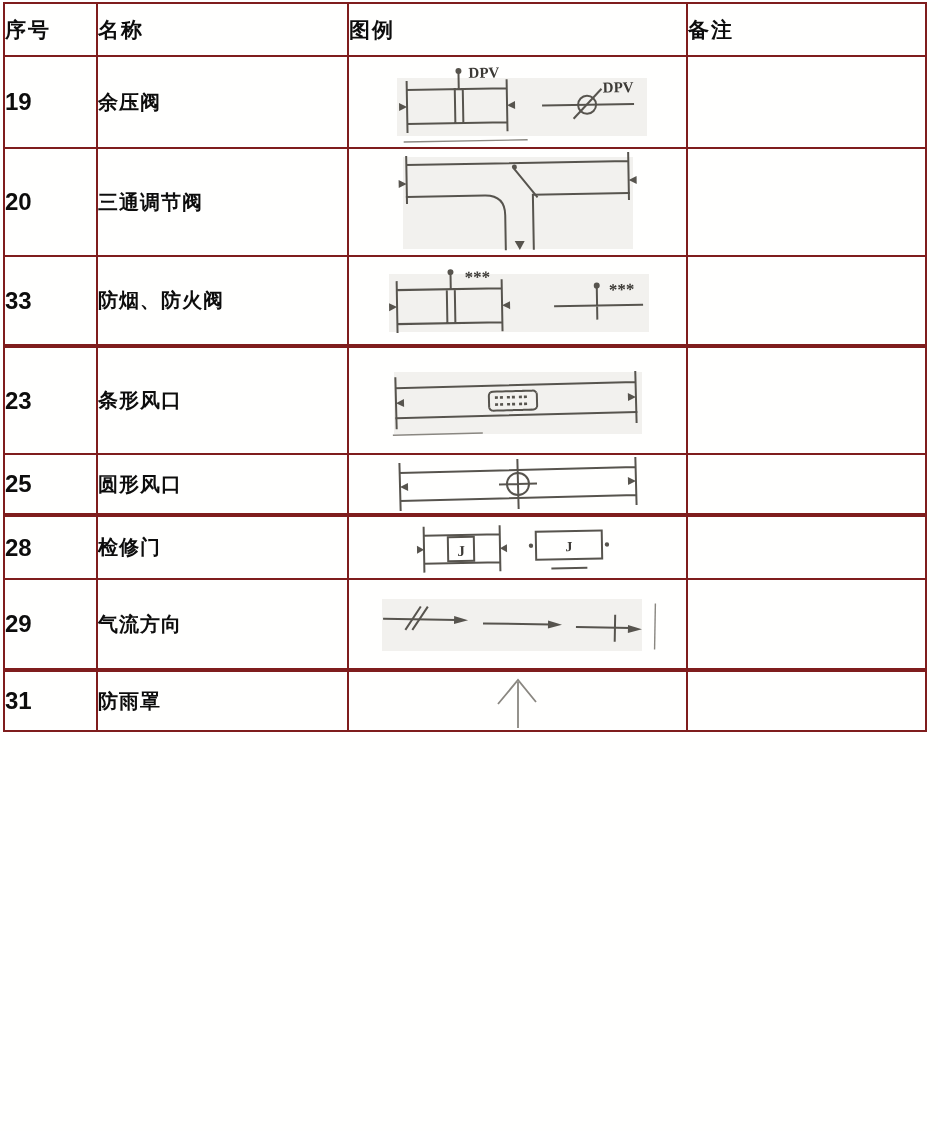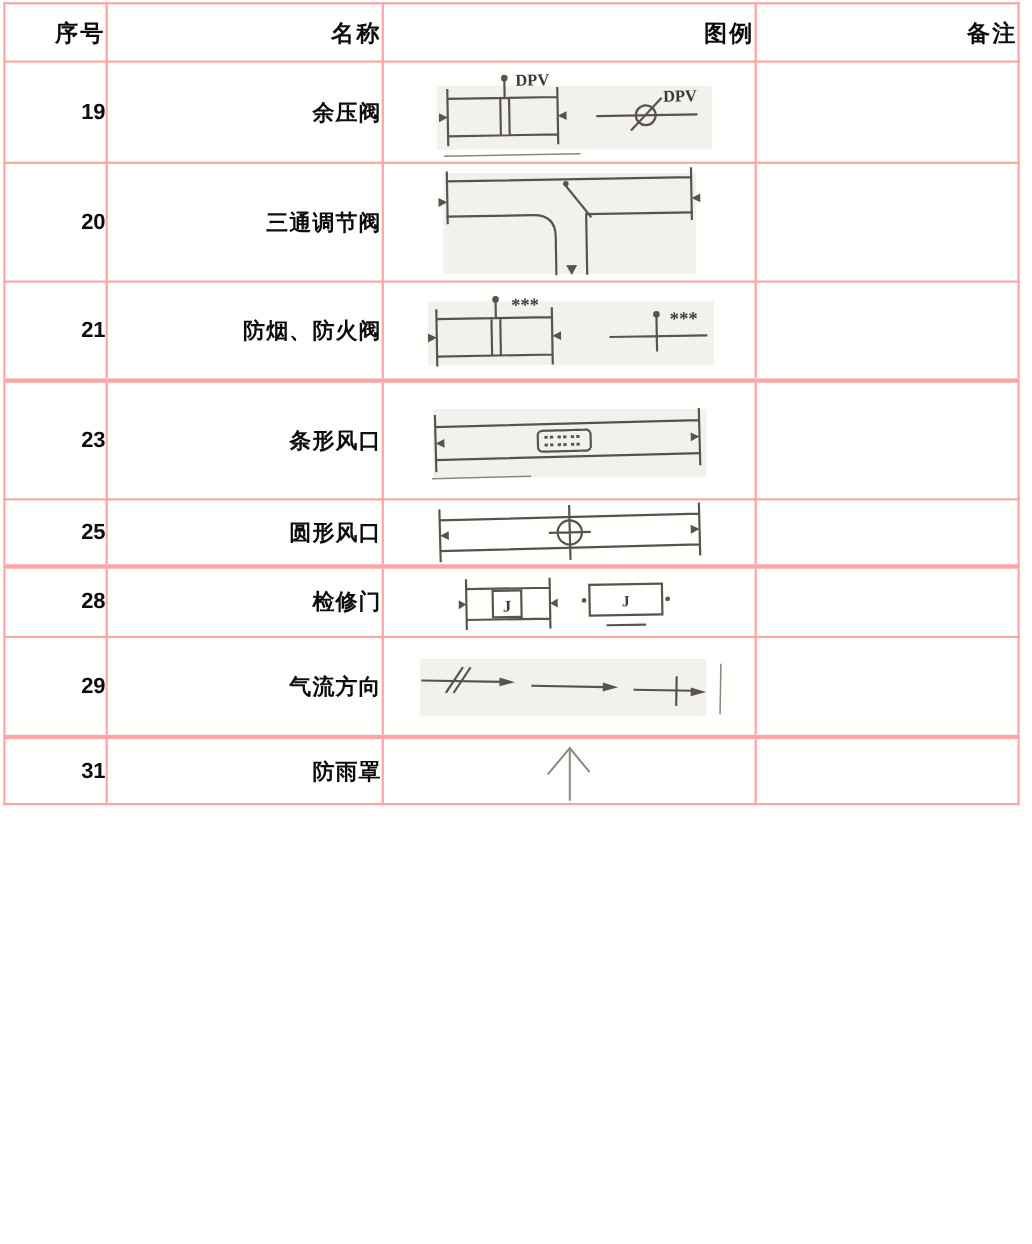--- a/index.html
+++ b/index.html
@@ -7,26 +7,26 @@
     position:relative; width:938px; height:1131px; background:#fefefde;
     background:#fffffe;
     font-family:"Liberation Sans","DejaVu Sans",sans-serif;
     color:#0d0d0d;
   }
   table.legend {
     border-collapse:collapse; table-layout:fixed;
     margin:2px 0 0 3px; width:922px;
   }
   th, td {
-    border:2px solid #fca5a5;
-    padding:0; text-align:right; vertical-align:middle;
+    border:2px solid #7f1d1d;
+    padding:0; text-align:left; vertical-align:middle;
     overflow:hidden;
   }
   th { font-size:21px; font-weight:bold; letter-spacing:2px; }
-  td.no  { font-size:20px; font-weight:bold; }
+  td.no  { font-size:24px; font-weight:bold; }
   td.nm  { font-size:20px; font-weight:bold; letter-spacing:1px;margin-top:40px; }
   tr.thick th, tr.thick td { border-bottom-width:4px; }
   svg.sym { display:block; margin:0 auto; }
   svg .ln   { stroke:#57544e; stroke-width:2; fill:none; stroke-linecap:square; }
   svg .thin { stroke:#8a8781; stroke-width:1.4; fill:none; }
   svg .fil  { fill:#57544e; stroke:none; }
   svg text.lab {
     font-family:"Liberation Serif","DejaVu Serif",serif;
     font-weight:bold; fill:#3c3a36;
   }
@@ -90,21 +90,21 @@
           <polygon class="fil" points="126,101 121,92 131,92"></polygon>
           <path class="ln" d="M122,20 L144,48"></path>
           <circle class="fil" cx="122" cy="18" r="2.5"></circle>
         </g>
       </svg>
     </td>
     <td></td>
   </tr>
 
   <tr class="thick" style="height:90px">
-    <td class="no">21</td>
+    <td class="no">33</td>
     <td class="nm">防烟、防火阀</td>
     <td>
       <svg class="sym" width="282" height="82" viewBox="0 0 282 82">
         <rect class="shade" x="12" y="14" width="260" height="58"></rect>
         <g transform="rotate(-1 141 41)">
           <path class="ln" d="M20,28 H125 M20,62 H125 M20,20 V70 M125,20 V70 M70,28 V62 M78,28 V62 M74,28 V13"></path>
           <circle class="fil" cx="74" cy="11" r="3"></circle>
           <polygon class="fil" points="20,45 12,41 12,49"></polygon>
           <polygon class="fil" points="125,45 133,41 133,49"></polygon>
           <text class="lab" x="88" y="22" font-size="17">***</text>

